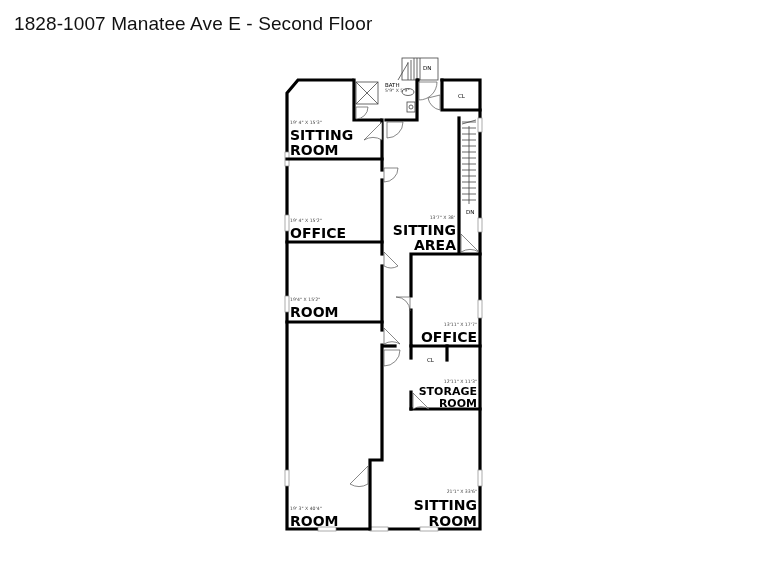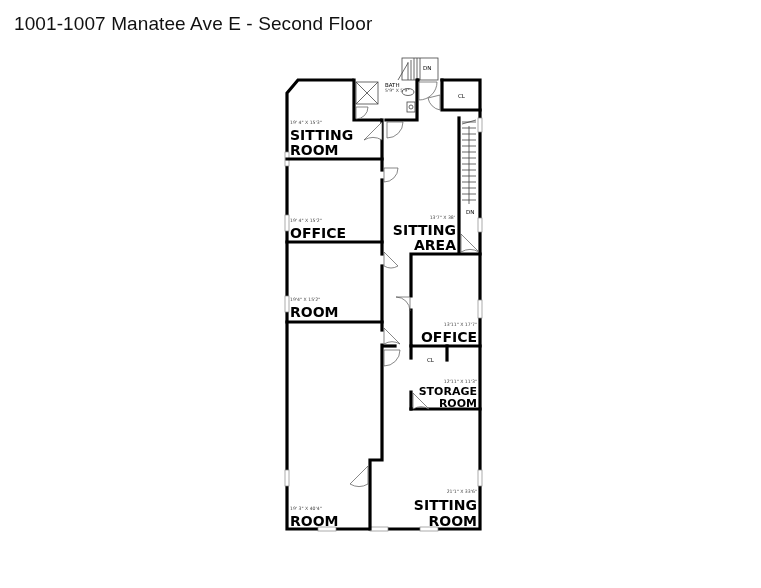--- a/index.html
+++ b/index.html
@@ -10,21 +10,21 @@
   .thin { stroke:#444; stroke-width:0.8; fill:none; }
   .door { stroke:#555; stroke-width:0.7; fill:#fff; }
   .win { stroke:#888; stroke-width:0.7; fill:#fff; }
   .rname { font-family:"DejaVu Sans", sans-serif; font-weight:bold; font-size:14px; fill:#000; transform-box:fill-box; }
   .dim { font-family:"DejaVu Sans", sans-serif; font-size:4.6px; fill:#444; }
   .small { font-family:"DejaVu Sans", sans-serif; font-size:5.5px; fill:#000; }
 </style>
 </head>
 <body>
 
-<div class="title">1001-1007 Manatee Ave E - Second Floor</div>
+<div class="title">1828-1007 Manatee Ave E - Second Floor</div>
 
 <svg width="761" height="588" viewBox="0 0 761 588">
 
   <g>
     <rect class="thin" x="402" y="58" width="36" height="22"></rect>
     <line class="thin" x1="408" y1="62" x2="408" y2="80"></line>
     <line class="thin" x1="411" y1="60" x2="411" y2="80"></line>
     <line class="thin" x1="414" y1="58" x2="414" y2="80"></line>
     <line class="thin" x1="417" y1="58" x2="417" y2="80"></line>
     <line class="thin" x1="420" y1="58" x2="420" y2="80"></line>

